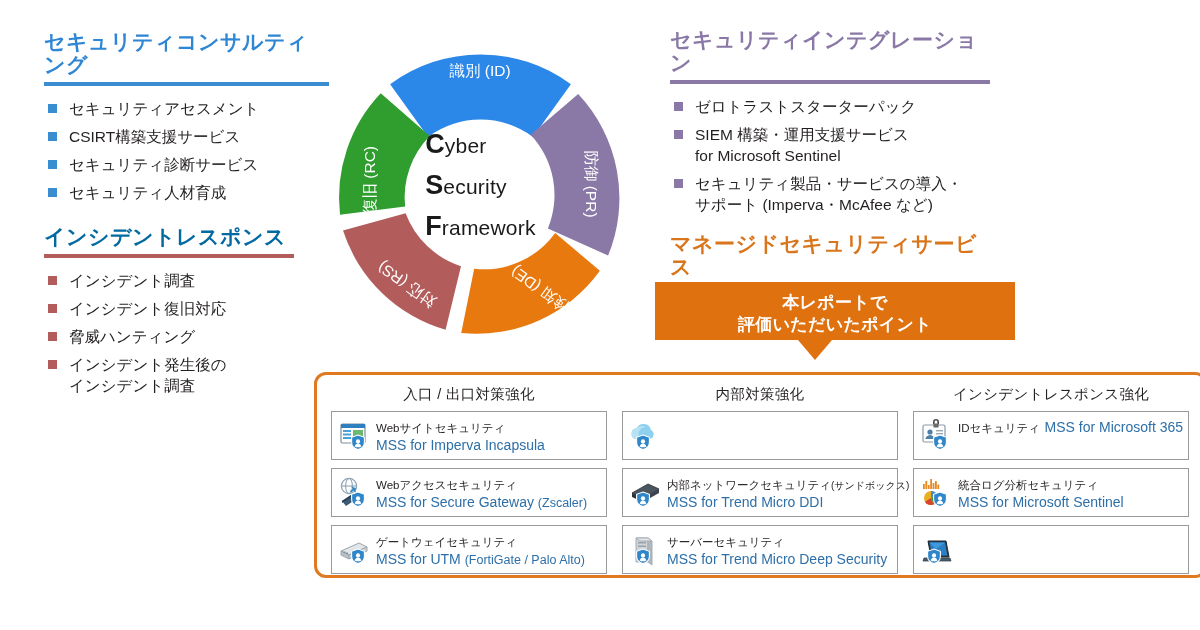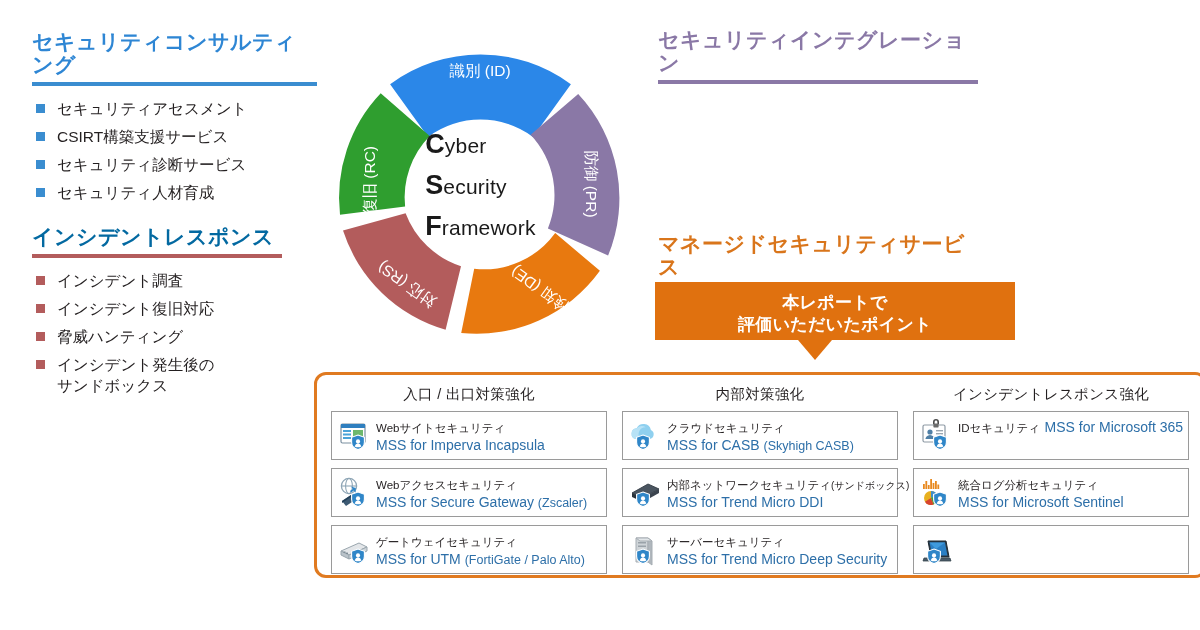--- a/index.html
+++ b/index.html
@@ -5,21 +5,21 @@
   html,body{margin:0;padding:0;}
   body{
     width:1200px;height:630px;background:#ffffff;position:relative;overflow:hidden;
     font-family:"Liberation Sans","DejaVu Sans",sans-serif;
     color:#231f20;
     -webkit-font-smoothing:antialiased;
   }
   .abs{position:absolute;}
 
   
-  .panel{position:absolute;}
+  .panel{position:absolute;margin-left:12px;}
   .panel h2{
     margin:0;font-size:21px;font-weight:bold;letter-spacing:.5px;line-height:1.1;
   }
   .panel .rule{height:4px;margin-top:6px;width:100%;}
   .panel ul{list-style:none;margin:13px 0 0 0;padding:0;}
   .panel li{
     position:relative;padding-left:25px;margin-bottom:7px;
     font-size:15.5px;line-height:1.35;color:#231f20;
   }
   .panel li .bullet{
@@ -102,27 +102,34 @@
 </div>
 
 <div class="panel p-red abs" style="left:32px;top:225px;width:250px;">
   <h2>インシデントレスポンス</h2>
   <div class="rule"></div>
   <ul>
     <li><span class="bullet"></span><span>インシデント調査</span></li>
     <li><span class="bullet"></span><span>インシデント復旧対応</span></li>
     <li><span class="bullet"></span><span>脅威ハンティング</span></li>
     <li style="white-space:pre-line;"><span class="bullet"></span><span>インシデント発生後の
-サンドボックス</span></li>
+インシデント調査</span></li>
   </ul>
 </div>
 
 <div class="panel p-purple abs" style="left:658px;top:28px;width:320px;">
   <h2>セキュリティインテグレーション</h2>
   <div class="rule"></div>
+  <ul>
+    <li><span class="bullet"></span><span>ゼロトラストスターターパック</span></li>
+    <li style="white-space:pre-line;"><span class="bullet"></span><span>SIEM 構築・運用支援サービス
+for Microsoft Sentinel</span></li>
+    <li style="white-space:pre-line;"><span class="bullet"></span><span>セキュリティ製品・サービスの導入・
+サポート (Imperva・McAfee など)</span></li>
+  </ul>
 </div>
 
 <div class="panel p-orange abs" style="left:658px;top:232px;width:320px;">
   <h2>マネージドセキュリティサービス</h2>
   <div class="rule"></div>
 </div>
 
 <div id="banner" class="abs">
   <div class="btxt">
     <div>本レポートで</div>
@@ -249,24 +256,20 @@
       <span class="ico">
         <svg width="34" height="34" viewBox="0 0 34 34">
           <path d="M7 20 a5.4 5.4 0 0 1 .6 -10.7 a7.6 7.6 0 0 1 14.3 1.6 a4.8 4.8 0 0 1 -1.3 9.1 Z" fill="#8fd0ef"></path>
           <path d="M7 20 a5.4 5.4 0 0 1 .6 -10.7 a7.6 7.6 0 0 1 9.2 -1.1 a7 7 0 0 0 -5.3 11.8 Z" fill="#b7e2f6"></path>
           <g transform="translate(7,16)">
             <path d="M7 0 L13.4 2.3 V7.2 C13.4 10.9 10.7 13.6 7 14.6 C3.3 13.6 .6 10.9 .6 7.2 V2.3 Z" fill="#2f86c8" stroke="#ffffff" stroke-width="1.1"></path>
             <circle cx="7" cy="6.4" r="2.1" fill="#ffffff"></circle>
             <path d="M7 8.2 q2.6 .6 3.4 3.2 q-3.4 1.9 -6.8 0 q.8 -2.6 3.4 -3.2z" fill="#ffffff"></path>
           </g>
         </svg>
-      </span>
-      <span class="txt">
-        <span class="t1"><span>クラウドセキュリティ</span><span class="sm"></span></span>
-        <span class="t2"><span>MSS for CASB</span> <span class="paren">(Skyhigh CASB)</span></span>
       </span>
     </div>
 
     <div class="card">
       <span class="ico">
         <svg width="34" height="34" viewBox="0 0 34 34">
           <g transform="translate(1,5)">
             <path d="M2 12 L18 3 L29 8 L13 17 Z" fill="#4a5560" stroke="#333c45" stroke-width=".9"></path>
             <path d="M2 12 L13 17 L13 21 L2 16 Z" fill="#2b333b"></path>
             <path d="M13 17 L29 8 L29 12 L13 21 Z" fill="#3b444e"></path>

